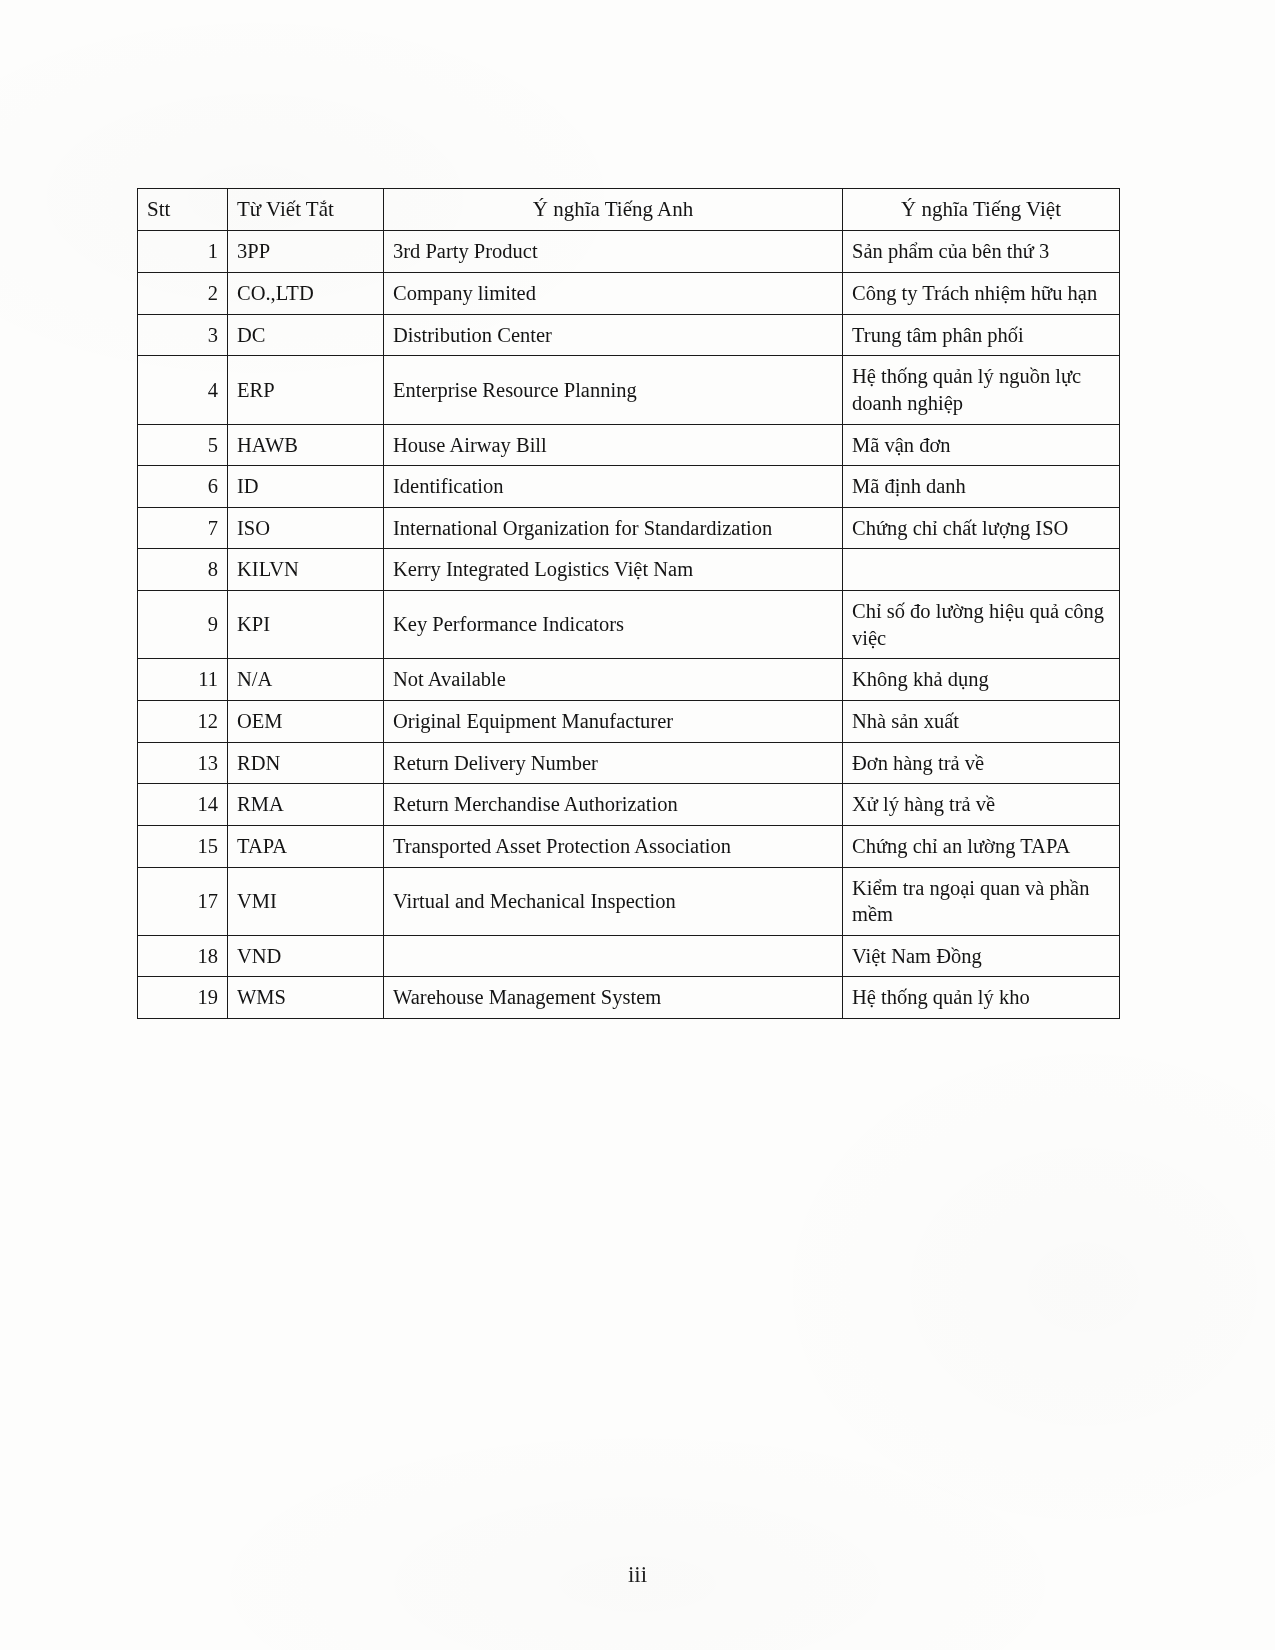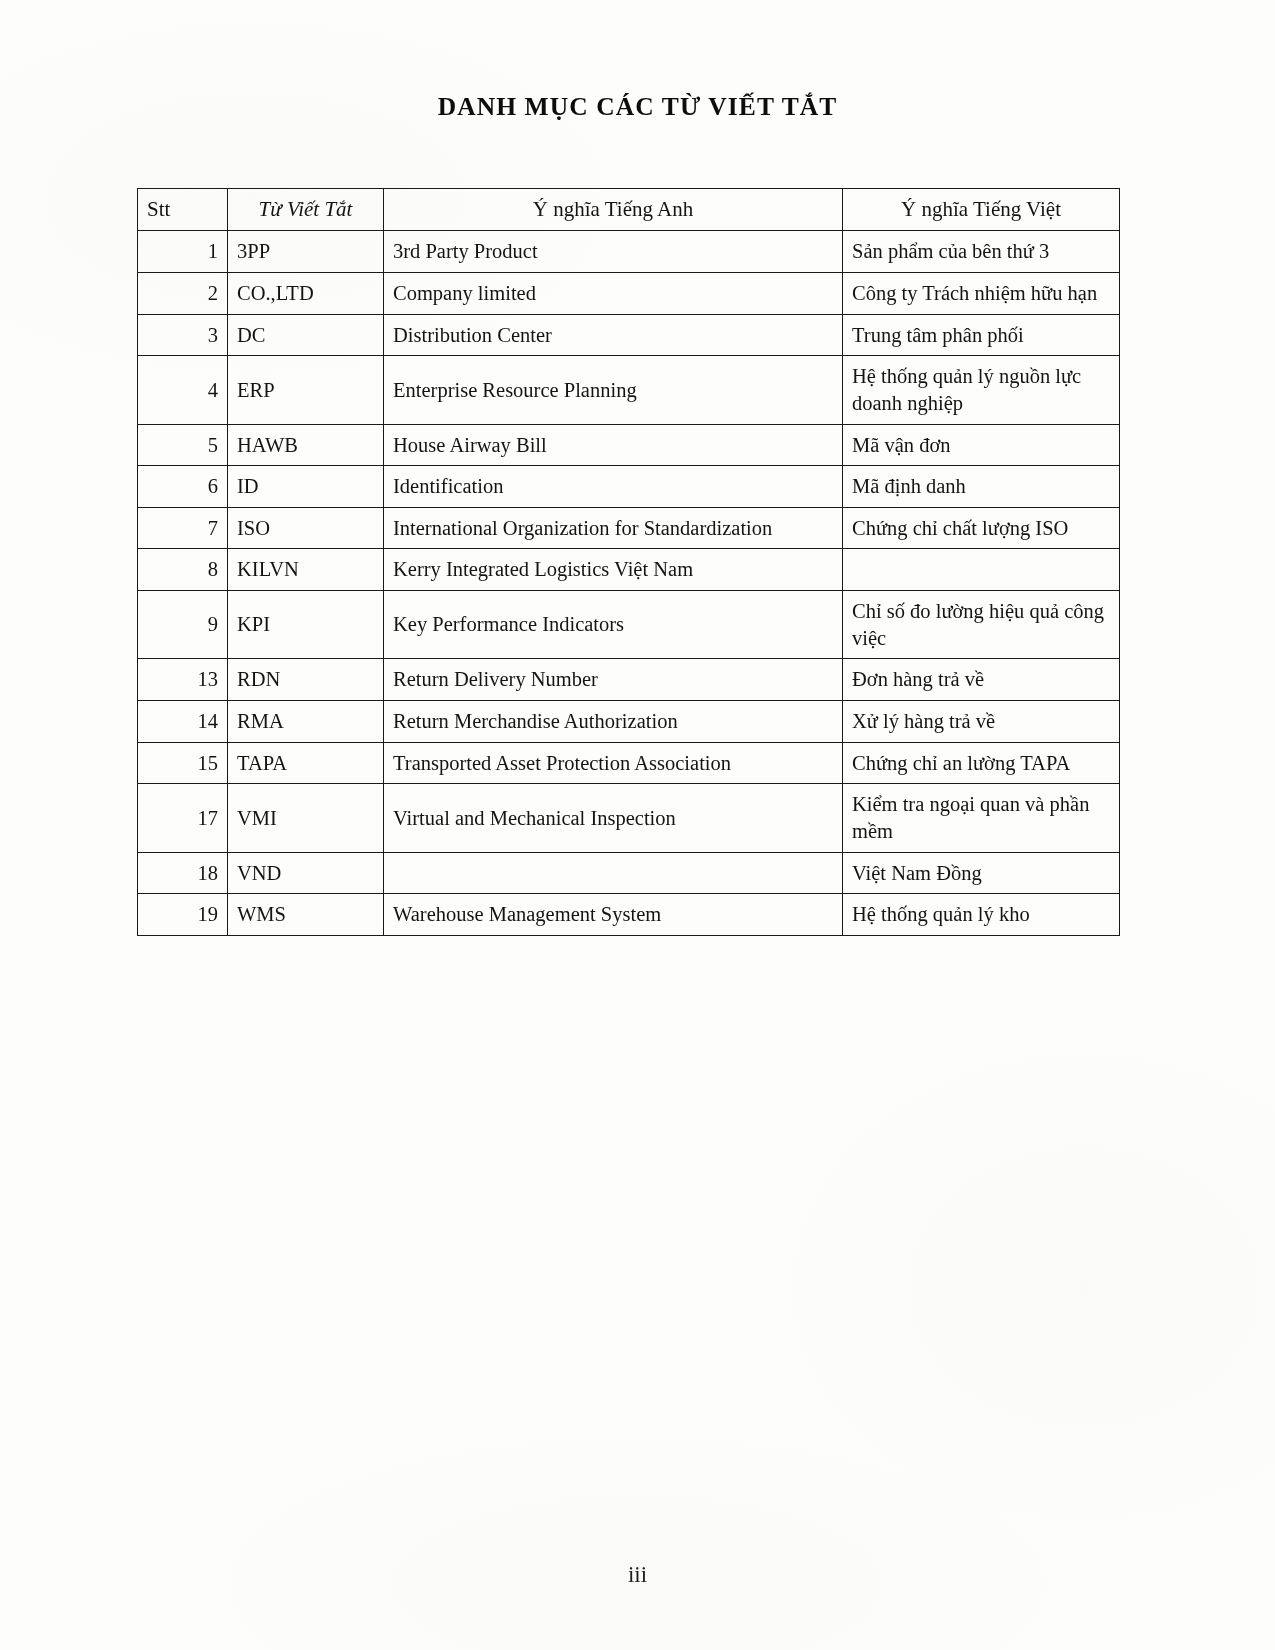--- a/index.html
+++ b/index.html
@@ -60,21 +60,21 @@
     line-height: 1.30;
     font-weight: normal;
   }
   thead th {
     font-weight: bold;
     font-size: 21px;
     padding-top: 9px;
     padding-bottom: 9px;
   }
   th.h-stt  { width: 71px;  text-align: left; vertical-align: middle; }
-  th.h-abbr { width: 137px; text-align: center; vertical-align: top; font-style: italic; }
+  th.h-abbr { width: 137px; text-align: left; vertical-align: top; }
   th.h-en   { width: 440px; text-align: center; vertical-align: middle; }
   th.h-vi   { width: 258px; text-align: center; vertical-align: middle; }
 
   td.c-stt  { text-align: right;  padding-right: 12px; }
   td.c-abbr { text-align: left; }
   td.c-en   { text-align: left;  padding-left: 14px; }
   td.c-vi   { text-align: left;  padding-left: 12px; }
 
   .page-number {
     position: absolute;
@@ -85,21 +85,20 @@
     font-size: 23px;
     color: #1c1c1c;
   }
 </style>
 </head>
 <body>
 
 <div class="page">
   <div class="scan-tint"></div>
 
-  <div class="doc-title">DANH MỤC CÁC TỪ VIẾT TẮT</div>
 
   <table class="abbrev">
     <thead>
       <tr>
         <th class="h-stt">Stt</th>
         <th class="h-abbr">Từ Viết Tắt</th>
         <th class="h-en">Ý nghĩa Tiếng Anh</th>
         <th class="h-vi">Ý nghĩa Tiếng Việt</th>
       </tr>
     </thead>
@@ -152,20 +151,32 @@
           <td class="c-en">Kerry Integrated Logistics Việt Nam</td>
           <td class="c-vi"></td>
         </tr>
         <tr>
           <td class="c-stt">9</td>
           <td class="c-abbr">KPI</td>
           <td class="c-en">Key Performance Indicators</td>
           <td class="c-vi">Chỉ số đo lường hiệu quả công việc</td>
         </tr>
         <tr>
+          <td class="c-stt">11</td>
+          <td class="c-abbr">N/A</td>
+          <td class="c-en">Not Available</td>
+          <td class="c-vi">Không khả dụng</td>
+        </tr>
+        <tr>
+          <td class="c-stt">12</td>
+          <td class="c-abbr">OEM</td>
+          <td class="c-en">Original Equipment Manufacturer</td>
+          <td class="c-vi">Nhà sản xuất</td>
+        </tr>
+        <tr>
           <td class="c-stt">13</td>
           <td class="c-abbr">RDN</td>
           <td class="c-en">Return Delivery Number</td>
           <td class="c-vi">Đơn hàng trả về</td>
         </tr>
         <tr>
           <td class="c-stt">14</td>
           <td class="c-abbr">RMA</td>
           <td class="c-en">Return Merchandise Authorization</td>
           <td class="c-vi">Xử lý hàng trả về</td>

